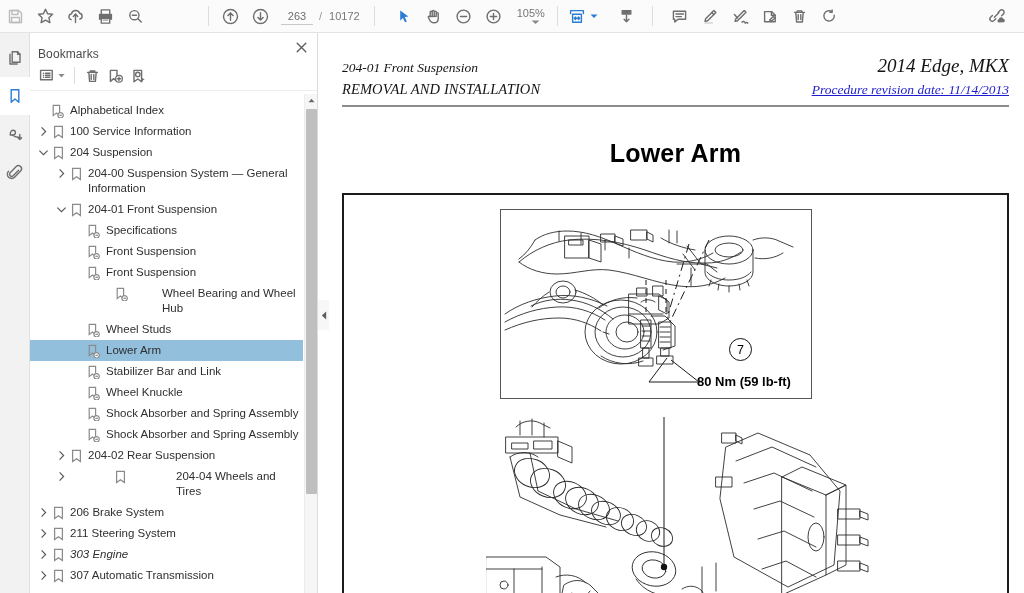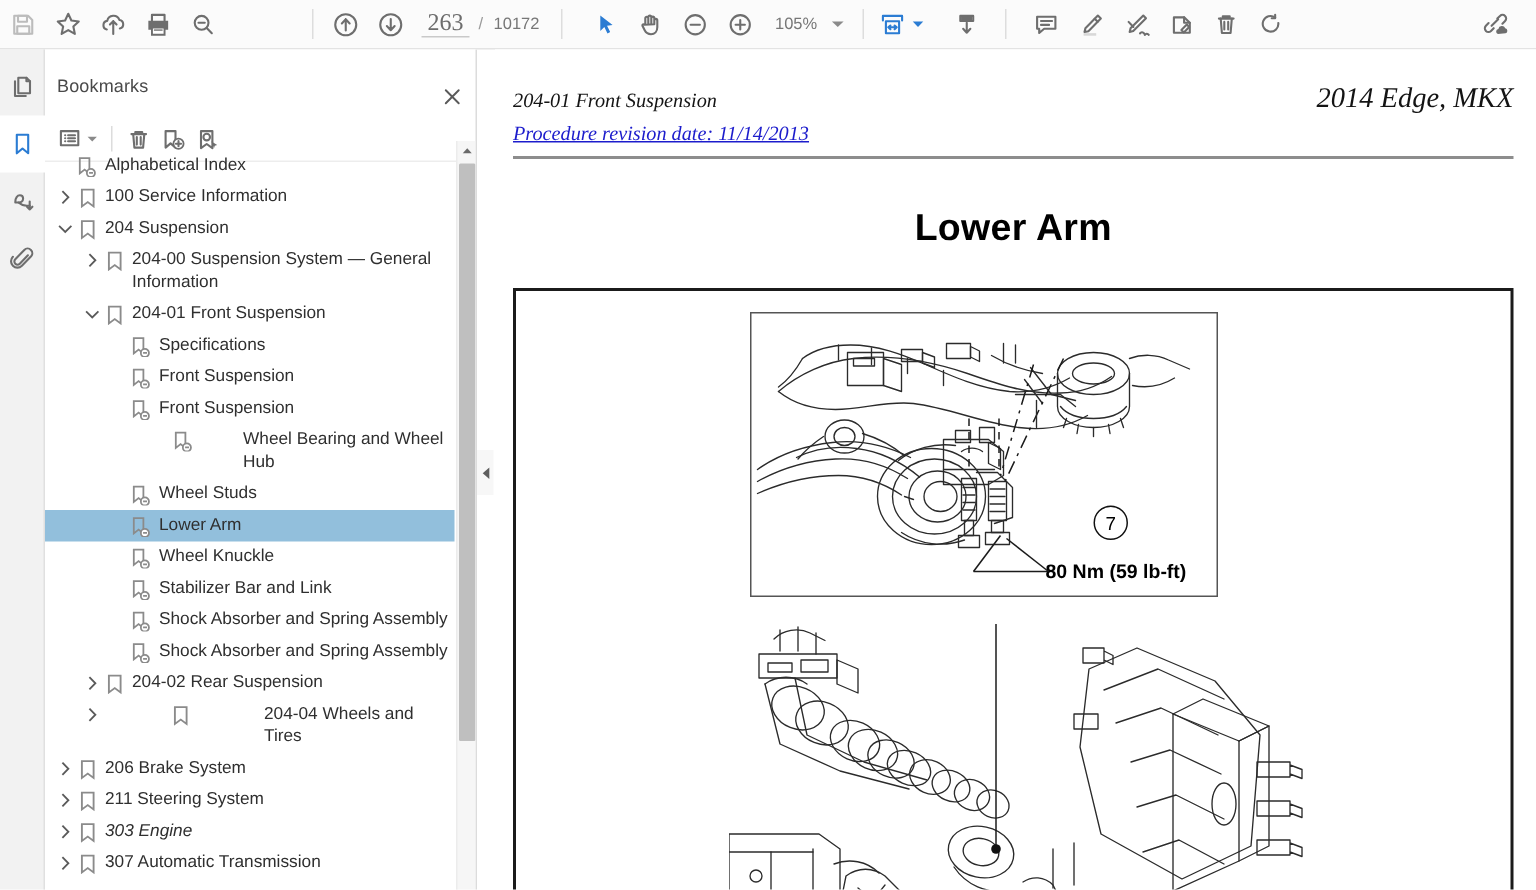--- a/index.html
+++ b/index.html
@@ -40,29 +40,29 @@
   .disabled .gray { stroke: #bcbcbc; }
 
   .pagenum-wrap {
     display: flex; align-items: center;
     font-size: 11px; color: #777; margin-left: 6px;
   }
   .pagenum-input {
     width: 32px; height: 18px;
     border: none; border-bottom: 1px solid #c9c9c9;
     background: transparent;
-    font-family: Liberation Serif, serif;
-    font-size: 16px; color: #6d6d6d;
+    font-family: Liberation Sans, sans-serif;
+    font-size: 11px; color: #6d6d6d;
     text-align: center; outline: none; padding: 0;
   }
   .pagecount { margin-left: 7px; color: #777; font-size: 11px; white-space: nowrap; }
   .pageslash { margin-left: 6px; color: #9a9a9a; font-size: 11px; }
 
   .zoom-wrap {
-    display: flex; align-items: center; margin-left: 8px; cursor: pointer;
+    display: flex; align-items: center; margin-left: 8px; cursor: pointer; flex-direction: column;
   }
   .zoom-val { font-size: 11px; color: #777; min-width: 28px; }
   .caret { margin-left: 9px; }
   .caret-sm { margin-left: 3px; }
 
   
   #rail {
     position: absolute; left: 0; top: 33px;
     width: 30px; height: 560px;
     background: #f2f2f2;
@@ -82,22 +82,22 @@
 
   
   #panel {
     position: absolute; left: 30px; top: 33px;
     width: 288px; height: 560px;
     background: #ffffff;
     border-right: 1px solid #dcdcdc;
     overflow: hidden;
   }
   #panel-head {
-    height: 28px; display: flex; align-items: flex-start;
-    padding: 0 8px 0 8px; position: relative; margin-top: 17px;
+    height: 28px; display: flex; align-items: flex-end;
+    padding: 0 8px 0 8px; position: relative;
   }
   #panel-title {
     font-size: 12px; color: #4a4a4a; letter-spacing: .1px;
   }
   #panel-close {
     position: absolute; right: 6px; top: 4px;
     width: 20px; height: 20px; cursor: pointer;
     display: flex; align-items: center; justify-content: center;
   }
   #panel-toolbar {
@@ -685,32 +685,32 @@
       </div>
       <div class="node" style="padding-left: 42px;">
         <span class="twisty"></span>
         <span class="bm-ico">
           <svg width="14" height="14" viewBox="0 0 14 14">
             <path d="M2.2 1.4h6.4v10.2L5.4 9.1 2.2 11.6z" fill="none" stroke="#8b8b8b" stroke-width="1.2"></path>
             <path d="M9.6 8.6a2.7 2.7 0 110 5.4 2.7 2.7 0 010-5.4z" fill="#ffffff" stroke="#8b8b8b" stroke-width="1.2"></path>
             <path d="M8.4 11.3h2.6" fill="none" stroke="#8b8b8b" stroke-width="1.2"></path>
           </svg>
         </span>
-        <span class="node-label">Wheel Knuckle</span>
+        <span class="node-label">Stabilizer Bar and Link</span>
       </div>
       <div class="node" style="padding-left: 42px;">
         <span class="twisty"></span>
         <span class="bm-ico">
           <svg width="14" height="14" viewBox="0 0 14 14">
             <path d="M2.2 1.4h6.4v10.2L5.4 9.1 2.2 11.6z" fill="none" stroke="#8b8b8b" stroke-width="1.2"></path>
             <path d="M9.6 8.6a2.7 2.7 0 110 5.4 2.7 2.7 0 010-5.4z" fill="#ffffff" stroke="#8b8b8b" stroke-width="1.2"></path>
             <path d="M8.4 11.3h2.6" fill="none" stroke="#8b8b8b" stroke-width="1.2"></path>
           </svg>
         </span>
-        <span class="node-label">Stabilizer Bar and Link</span>
+        <span class="node-label">Wheel Knuckle</span>
       </div>
       <div class="node" style="padding-left: 42px;">
         <span class="twisty"></span>
         <span class="bm-ico">
           <svg width="14" height="14" viewBox="0 0 14 14">
             <path d="M2.2 1.4h6.4v10.2L5.4 9.1 2.2 11.6z" fill="none" stroke="#8b8b8b" stroke-width="1.2"></path>
             <path d="M9.6 8.6a2.7 2.7 0 110 5.4 2.7 2.7 0 010-5.4z" fill="#ffffff" stroke="#8b8b8b" stroke-width="1.2"></path>
             <path d="M8.4 11.3h2.6" fill="none" stroke="#8b8b8b" stroke-width="1.2"></path>
           </svg>
         </span>
@@ -829,20 +829,21 @@
 </div>
 
 <div id="docview">
   <div id="page">
 
     <div class="hdr-row">
       <span class="hdr-l1-left">204-01 Front Suspension</span>
       <span class="hdr-l1-right">2014 Edge, MKX</span>
     </div>
     <div class="hdr-row" style="margin-top:4px">
+      <span class="hdr-l2-left">REMOVAL AND INSTALLATION</span>
       <span class="hdr-l2-right">Procedure revision date: 11/14/2013</span>
     </div>
     <div id="hdr-rule"></div>
 
     <div id="doc-title">Lower Arm</div>
 
     <div id="figbox">
 
       <div id="fig1">
         <svg class="line-art" width="312" height="190" viewBox="0 0 312 190">

